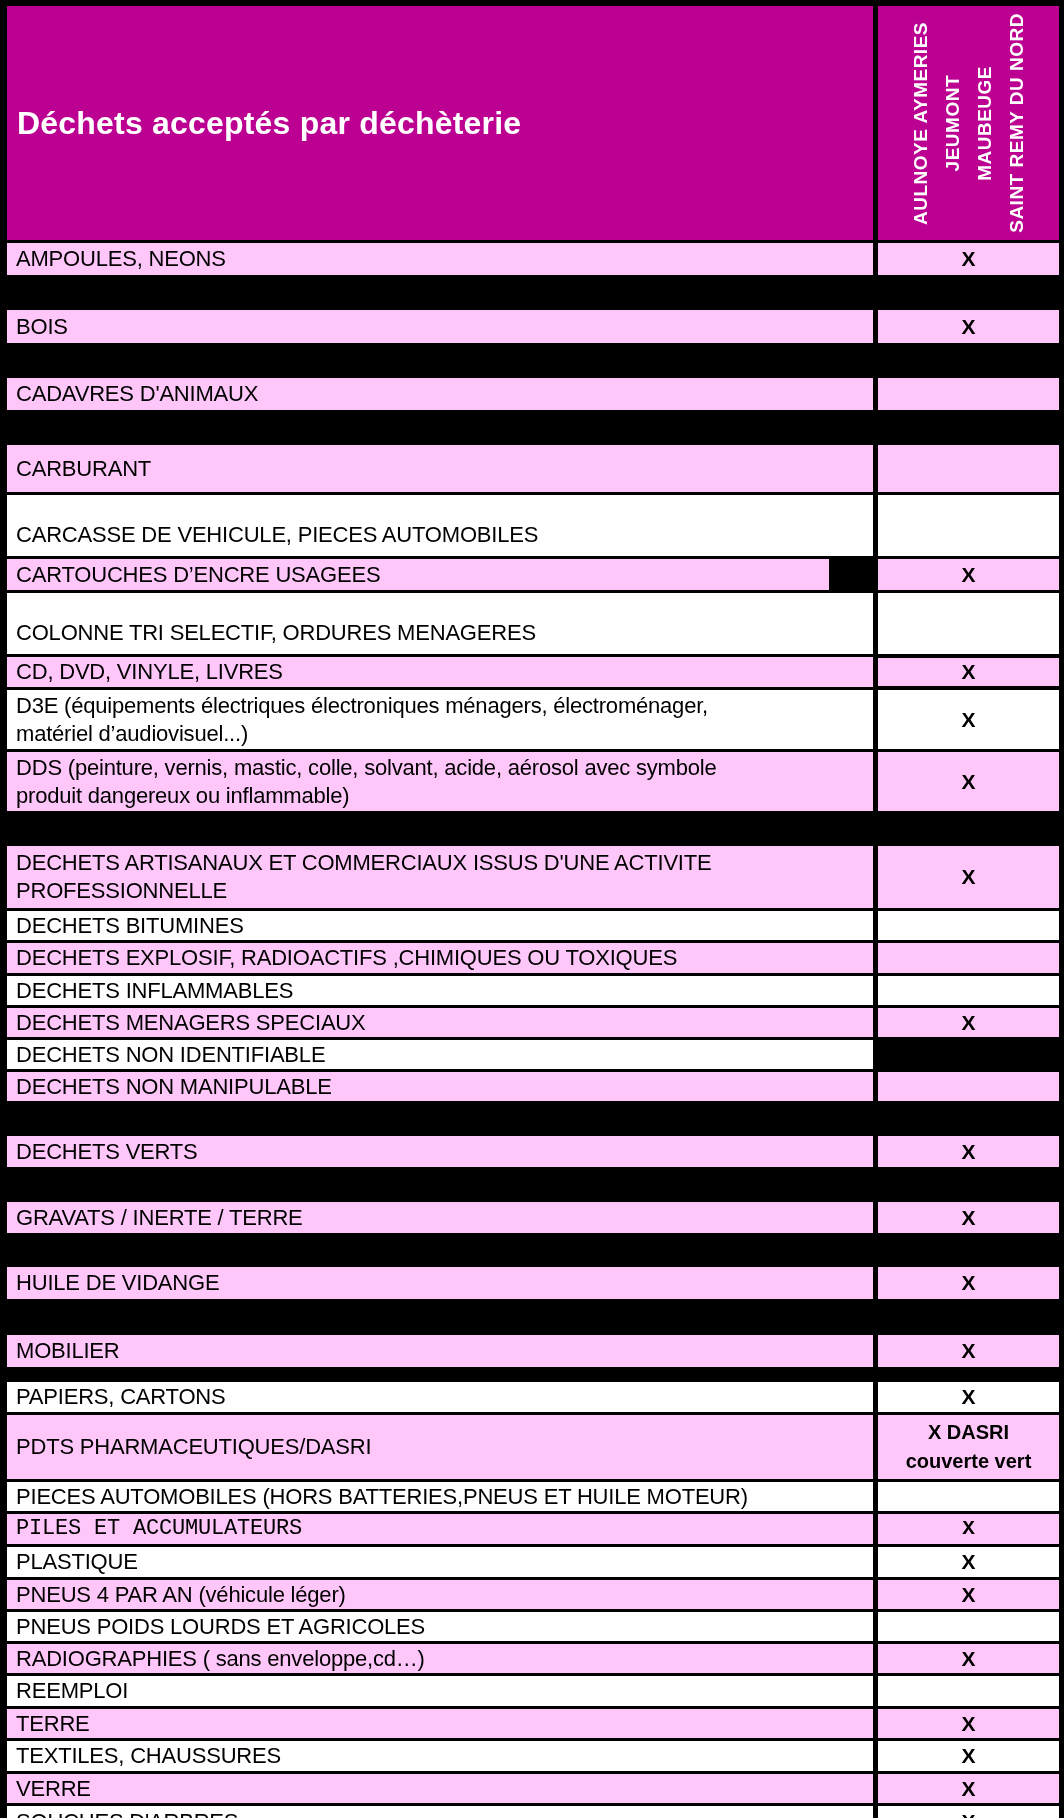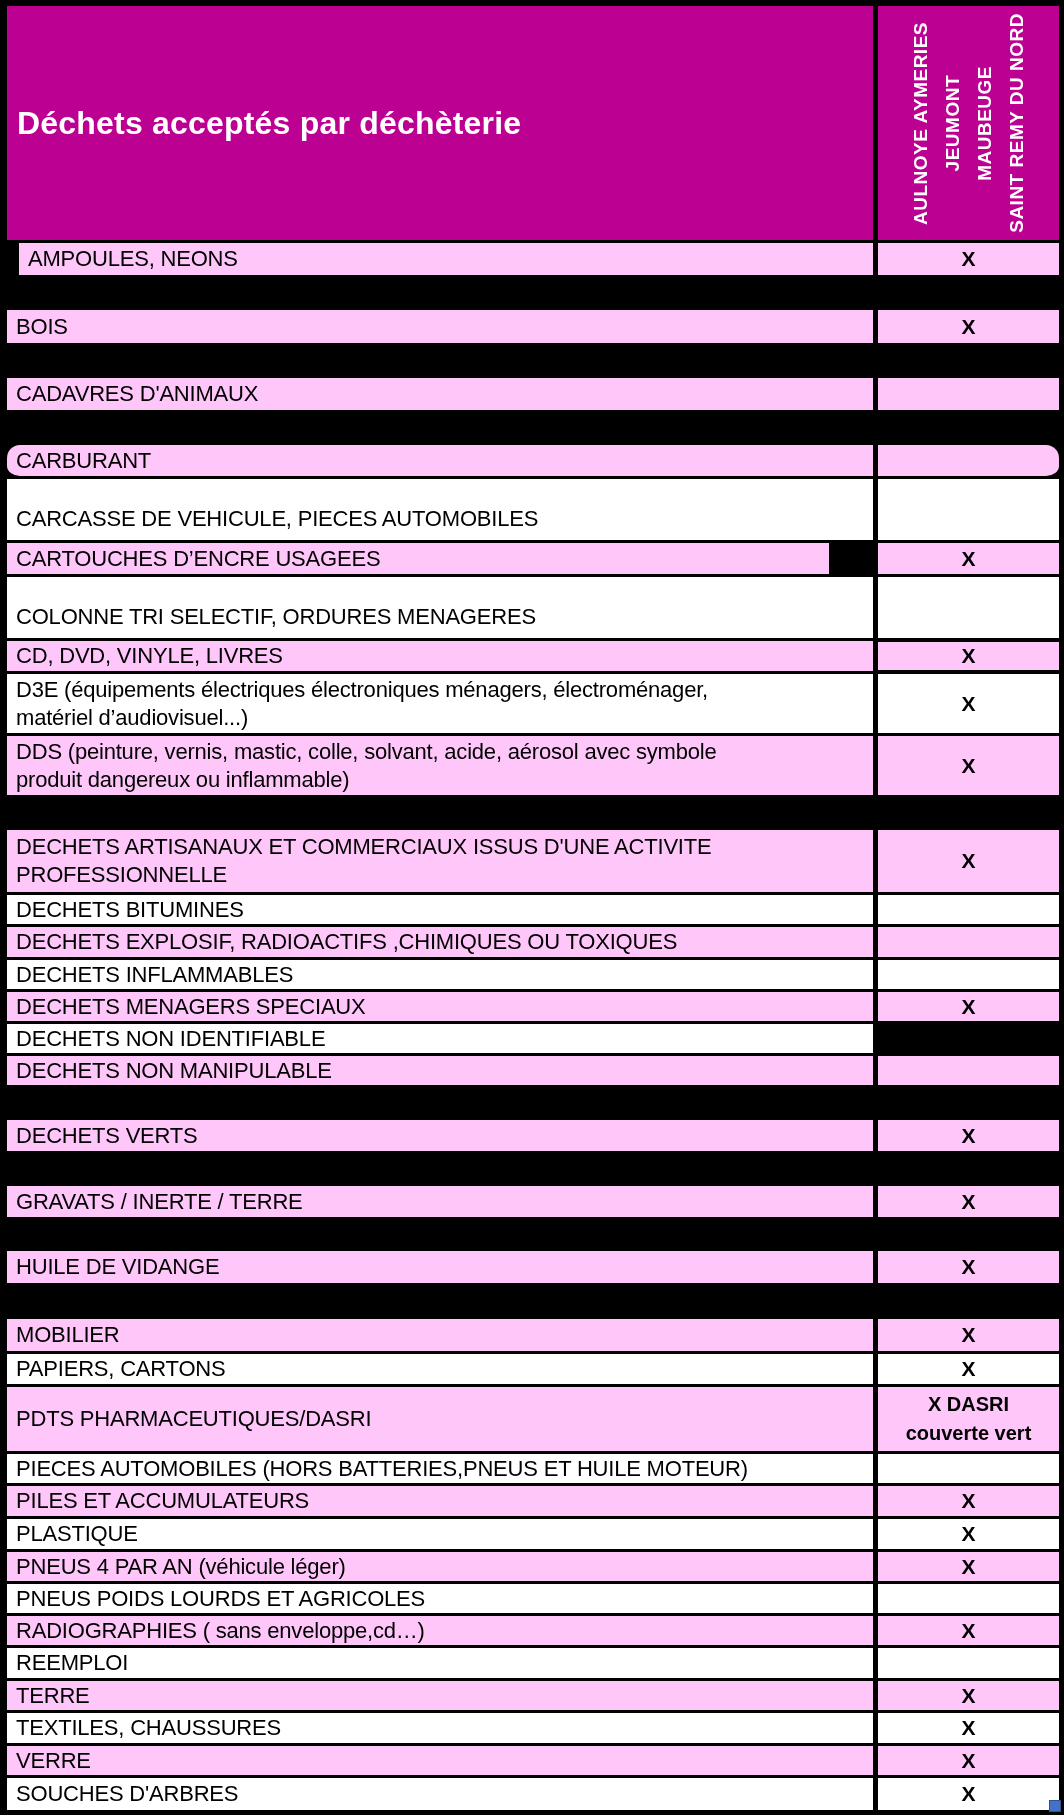--- a/index.html
+++ b/index.html
@@ -115,21 +115,21 @@
     </div>
     <div class="header-sites-cell">
       <span class="site">AULNOYE AYMERIES</span>
       <span class="site">JEUMONT</span>
       <span class="site">MAUBEUGE</span>
       <span class="site">SAINT REMY DU NORD</span>
     </div>
   </div>
 
   <div id="rows">
-      <div class="row" style="height: 35px; margin-left: 12px;">
+      <div class="row" style="height: 35px;">
     <div class="cell-label bg-pink">
       <span>AMPOULES, NEONS</span>
     </div>
     <div class="cell-mark bg-pink">
       <span>X</span>
     </div>
   </div>
       <div class="gap" style="height: 32px;"></div>
       <div class="row" style="height: 36px;">
     <div class="cell-label bg-pink">
@@ -142,21 +142,21 @@
       <div class="gap" style="height: 32px;"></div>
       <div class="row" style="height: 35px;">
     <div class="cell-label bg-pink">
       <span>CADAVRES D'ANIMAUX</span>
     </div>
     <div class="cell-mark bg-pink">
       <span></span>
     </div>
   </div>
       <div class="gap" style="height: 32px;"></div>
-      <div class="row" style="height: 34px; border-radius: 13px;">
+      <div class="row" style="height: 50px;">
     <div class="cell-label bg-pink">
       <span>CARBURANT</span>
     </div>
     <div class="cell-mark bg-pink">
       <span></span>
     </div>
   </div>
       <div class="row" style="height: 64px;">
     <div class="cell-label bg-white valign-bottom">
       <span>CARCASSE DE VEHICULE, PIECES AUTOMOBILES</span>
@@ -294,21 +294,21 @@
   </div>
       <div class="gap" style="height: 33px;"></div>
       <div class="row" style="height: 35px; justify-content: center;">
     <div class="cell-label bg-pink">
       <span>MOBILIER</span>
     </div>
     <div class="cell-mark bg-pink">
       <span>X</span>
     </div>
   </div>
-      <div class="row" style="height: 33px;">
+      <div class="row" style="height: 33px; margin-top: 12px;">
     <div class="cell-label bg-white">
       <span>PAPIERS, CARTONS</span>
     </div>
     <div class="cell-mark bg-white">
       <span>X</span>
     </div>
   </div>
       <div class="row" style="height: 67px;">
     <div class="cell-label bg-pink">
       <span>PDTS PHARMACEUTIQUES/DASRI</span>
@@ -319,21 +319,21 @@
     </div>
   </div>
       <div class="row" style="height: 32px;">
     <div class="cell-label bg-white">
       <span>PIECES AUTOMOBILES (HORS BATTERIES,PNEUS ET HUILE MOTEUR)</span>
     </div>
     <div class="cell-mark bg-white">
       <span></span>
     </div>
   </div>
-      <div class="row" style="height: 33px;">
+      <div class="row" style="height: 33px; font-family: Liberation Mono, monospace;">
     <div class="cell-label bg-pink">
       <span>PILES ET ACCUMULATEURS</span>
     </div>
     <div class="cell-mark bg-pink">
       <span>X</span>
     </div>
   </div>
       <div class="row" style="height: 33px;">
     <div class="cell-label bg-white">
       <span>PLASTIQUE</span>

